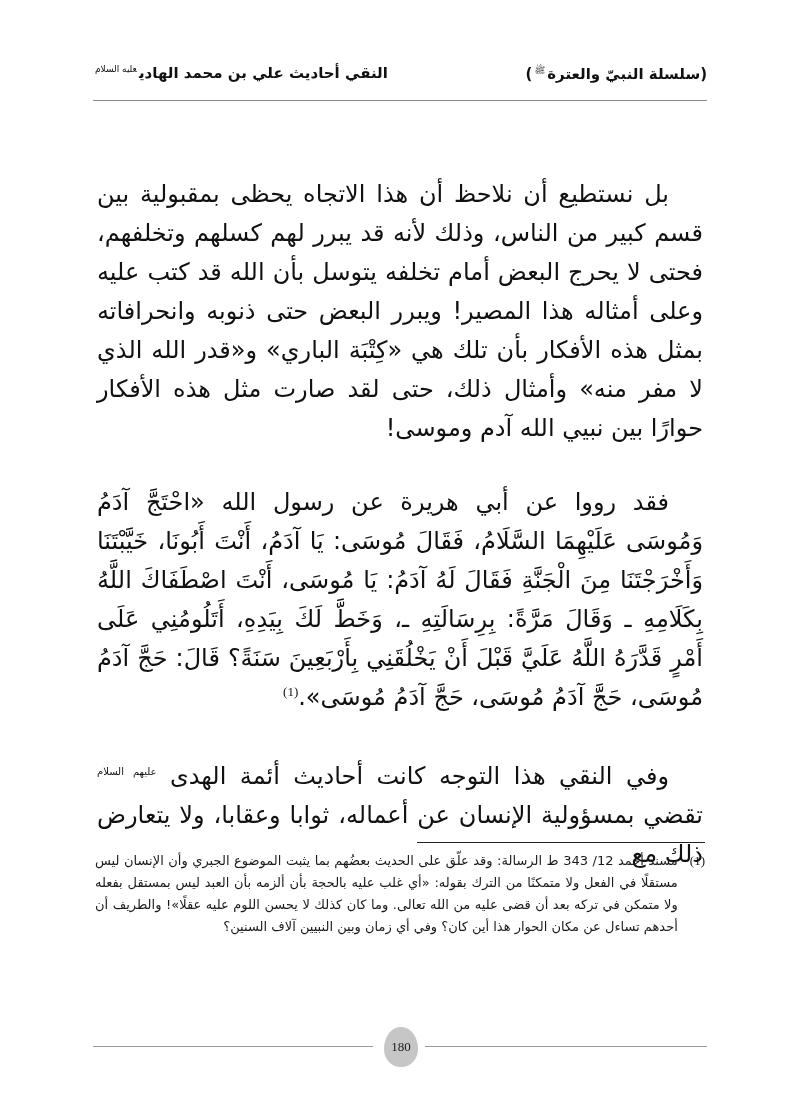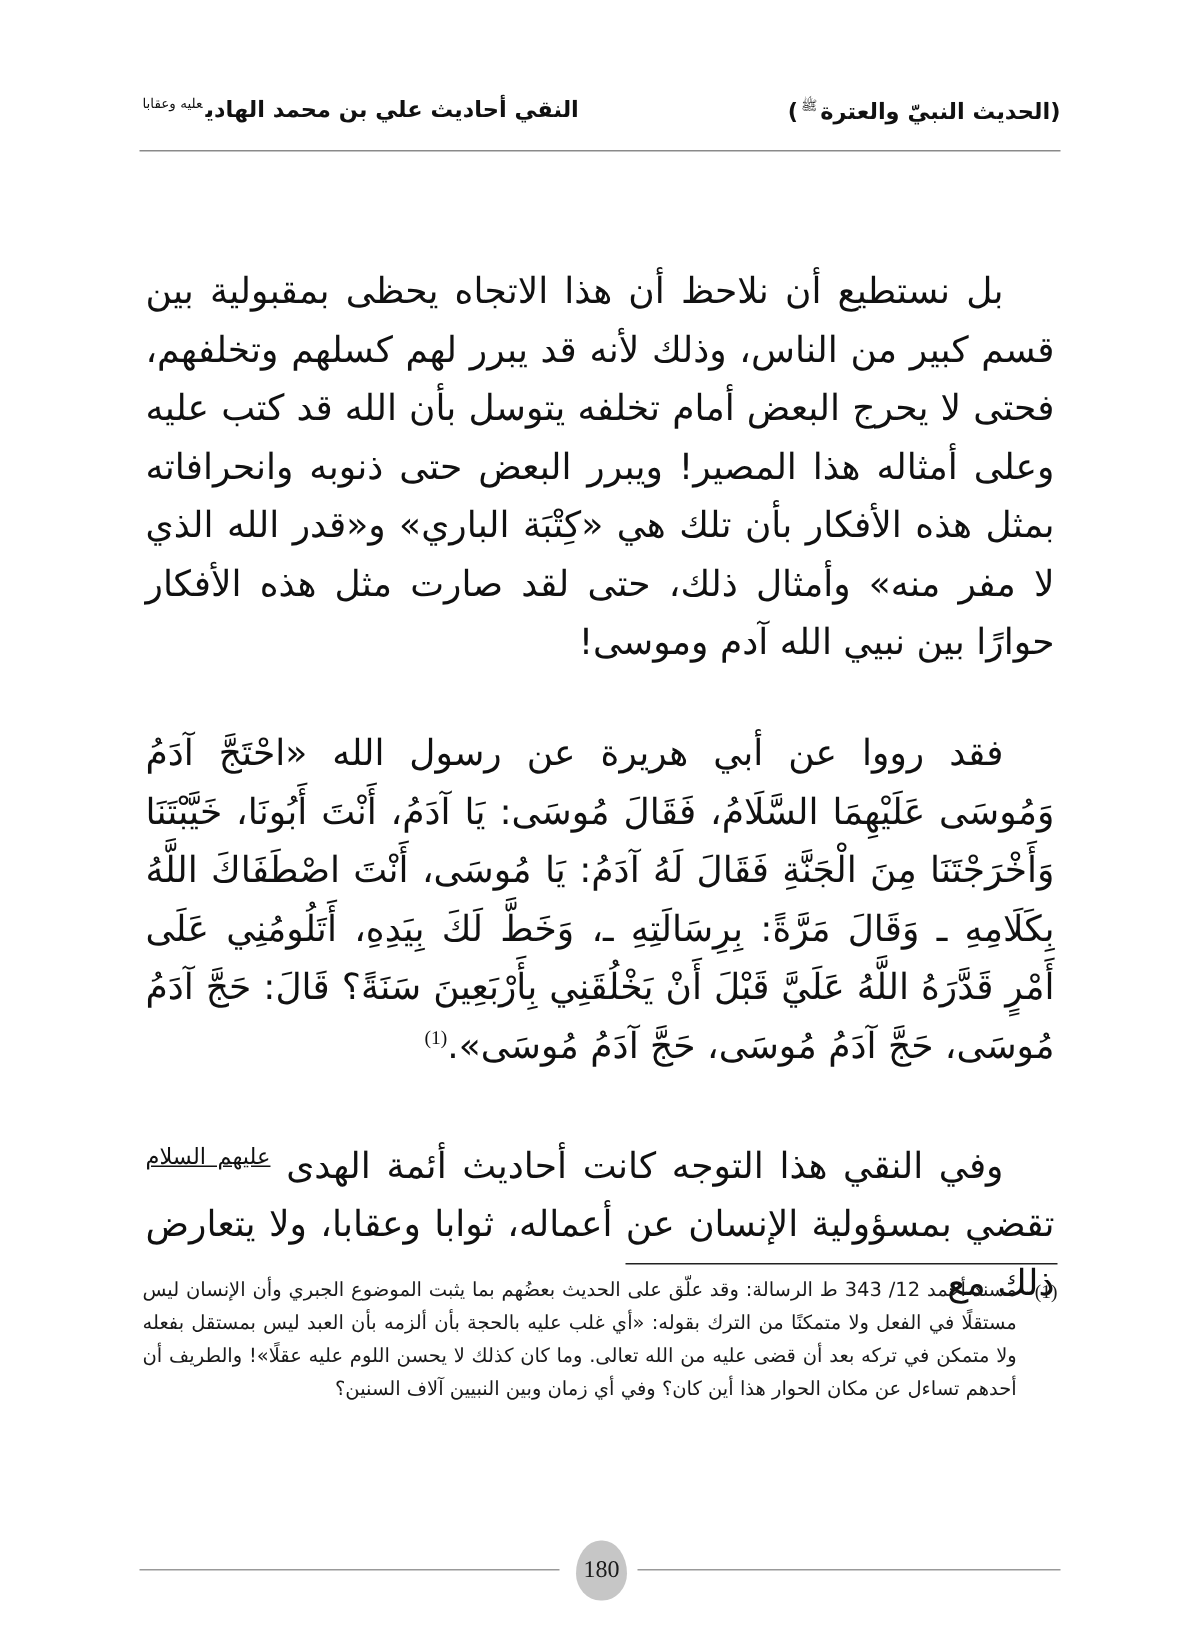--- a/index.html
+++ b/index.html
@@ -72,23 +72,22 @@
       text-indent: 34px;
       margin-top: 35px;
     }
     .body-text .fn-ref {
       font-family: "Liberation Serif", serif;
       font-size: 13px;
       vertical-align: super;
       line-height: 0;
     }
     .body-text .honorific {
-      font-size: 15px;
+      font-size: 10px;
       vertical-align: super;
-      text-decoration: underline;
     }
     
     .footnote-rule {
       position: absolute;
       left: 417px;
       width: 288px;
       top: 842px;
       height: 0;
       border-top: 1.5px solid #222;
     }
@@ -139,32 +138,32 @@
       top: 0;
       width: 34px;
       height: 40px;
       margin-left: -16px;
       background: #c6c6c6;
       border-radius: 48% 48% 48% 48% / 55% 55% 45% 45%;
       display: flex;
       align-items: center;
       justify-content: center;
       font-family: "Liberation Serif", serif;
-      font-size: 16px;
+      font-size: 13px;
       color: #1a1a1a;
     }
   </style>
 </head>
 <body>
 
 <div class="page">
 
   <div class="running-header">
-    <span><span>(الحديث النبيّ والعترة</span><span class="honorific">ﷺ</span><span>)</span></span>
-    <span><span>النقي أحاديث علي بن محمد الهادي</span><span class="honorific">عليه وعقابا</span></span>
+    <span><span>(سلسلة النبيّ والعترة</span><span class="honorific">ﷺ</span><span>)</span></span>
+    <span><span>النقي أحاديث علي بن محمد الهادي</span><span class="honorific">عليه السلام</span></span>
   </div>
   <div class="header-rule"></div>
 
   <div class="body-text">
     <p class="indent">بل نستطيع أن نلاحظ أن هذا الاتجاه يحظى بمقبولية بين قسم كبير من الناس، وذلك لأنه قد يبرر لهم كسلهم وتخلفهم، فحتى لا يحرج البعض أمام تخلفه يتوسل بأن الله قد كتب عليه وعلى أمثاله هذا المصير! ويبرر البعض حتى ذنوبه وانحرافاته بمثل هذه الأفكار بأن تلك هي «كِتْبَة الباري» و«قدر الله الذي لا مفر منه» وأمثال ذلك، حتى لقد صارت مثل هذه الأفكار حوارًا بين نبيي الله آدم وموسى!</p>
     <p class="indent"><span>فقد رووا عن أبي هريرة عن رسول الله «احْتَجَّ آدَمُ وَمُوسَى عَلَيْهِمَا السَّلَامُ، فَقَالَ مُوسَى: يَا آدَمُ، أَنْتَ أَبُونَا، خَيَّبْتَنَا وَأَخْرَجْتَنَا مِنَ الْجَنَّةِ فَقَالَ لَهُ آدَمُ: يَا مُوسَى، أَنْتَ اصْطَفَاكَ اللَّهُ بِكَلَامِهِ ـ وَقَالَ مَرَّةً: بِرِسَالَتِهِ ـ، وَخَطَّ لَكَ بِيَدِهِ، أَتَلُومُنِي عَلَى أَمْرٍ قَدَّرَهُ اللَّهُ عَلَيَّ قَبْلَ أَنْ يَخْلُقَنِي بِأَرْبَعِينَ سَنَةً؟ قَالَ: حَجَّ آدَمُ مُوسَى، حَجَّ آدَمُ مُوسَى، حَجَّ آدَمُ مُوسَى».</span><span class="fn-ref">(1)</span></p>
     <p class="indent"><span>وفي النقي هذا التوجه كانت أحاديث أئمة الهدى</span> <span class="honorific">عليهم السلام</span> <span>تقضي بمسؤولية الإنسان عن أعماله، ثوابا وعقابا، ولا يتعارض ذلك مع</span></p>
   </div>
 
   <div class="footnote-rule"></div>

